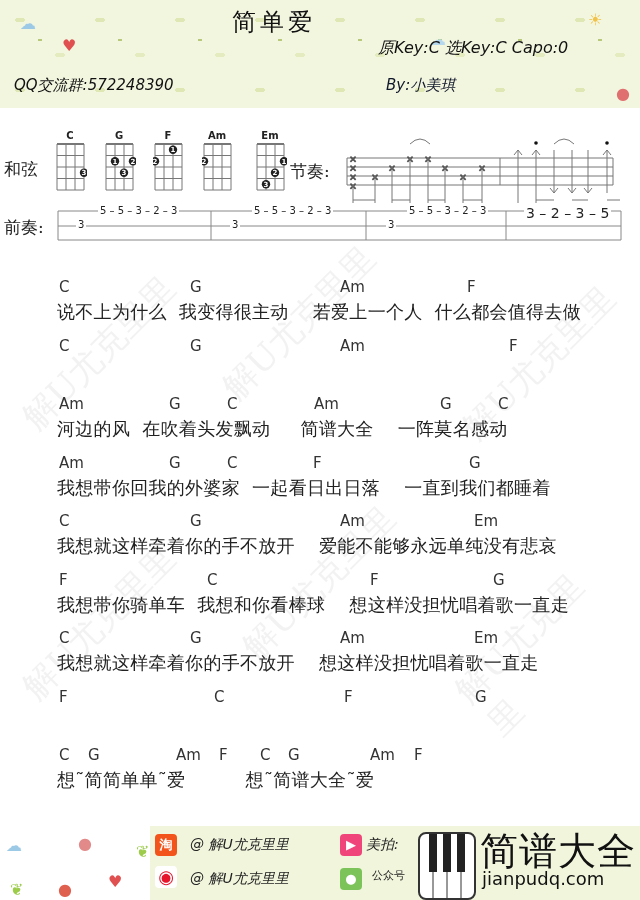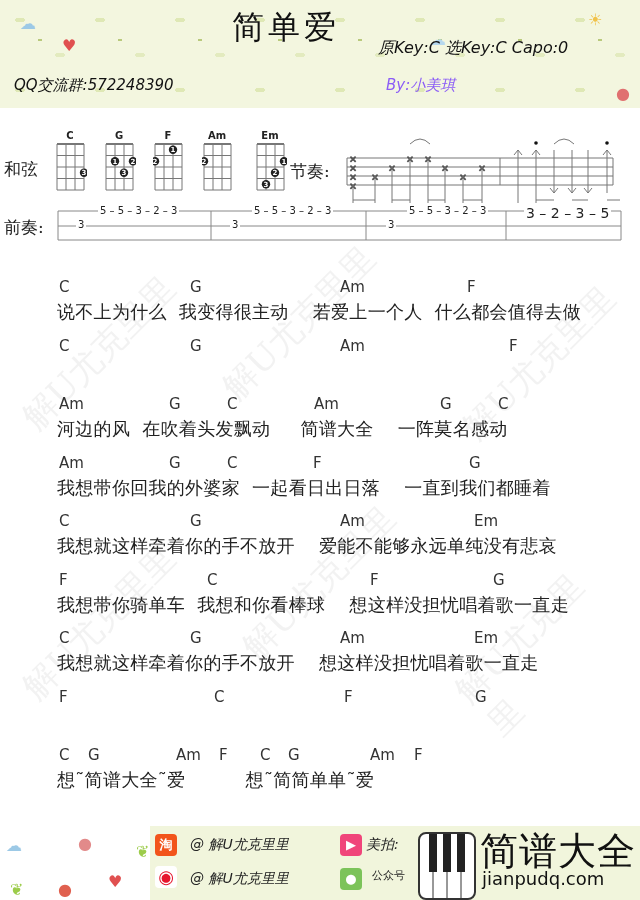--- a/index.html
+++ b/index.html
@@ -13,25 +13,25 @@
     position: absolute; left: 0; top: 0; width: 640px; height: 108px;
     background-color: #f3f6df;
     background-image:
       radial-gradient(ellipse 9px 4px at 20px 20px, #dfe8b5 60%, transparent 62%),
       radial-gradient(ellipse 9px 4px at 60px 55px, #e3ebbf 60%, transparent 62%),
       radial-gradient(ellipse 3px 2px at 40px 40px, #b9c97c 60%, transparent 62%);
     background-size: 80px 70px;
   }
   .title {
     position: absolute; left: 232px; top: 6px;
-    font-family: "DejaVu Serif", serif; font-size: 32px; letter-spacing: 4px; color: #111;
+    font-family: "DejaVu Serif", serif; font-size: 24px; letter-spacing: 4px; color: #111;
   }
   .qq { position: absolute; left: 14px; top: 76px; font-size: 15px; font-style: italic; color: #111; }
   .key { position: absolute; left: 378px; top: 38px; font-size: 16px; font-style: italic; color: #111; }
-  .by { position: absolute; left: 386px; top: 76px; font-size: 15px; font-style: italic; color: #8b5cf6; }
+  .by { position: absolute; left: 386px; top: 76px; font-size: 15px; font-style: italic; color: #0f172a; }
   .deco { position: absolute; font-size: 16px; }
 
   .label-hand { position: absolute; font-family: "DejaVu Serif", serif; font-size: 17px; color: #222; }
 
   .chord-diagram { position: absolute; top: 130px; width: 32px; }
   .chord-name { text-align: center; font-size: 10px; font-weight: bold; height: 12px; line-height: 12px; }
   .fretboard { position: relative; width: 30px; height: 48px; margin-left: 1px; }
   .fretboard svg { position: absolute; left: 0; top: 0; }
 
   .strum { position: absolute; left: 330px; top: 128px; }
@@ -362,21 +362,21 @@
       <div class="chord-row">
         <span style="left: 2px;">C</span>
         <span style="left: 31px;">G</span>
         <span style="left: 119px;">Am</span>
         <span style="left: 162px;">F</span>
         <span style="left: 203px;">C</span>
         <span style="left: 231px;">G</span>
         <span style="left: 313px;">Am</span>
         <span style="left: 357px;">F</span>
       </div>
-      <div class="lyric-row">想˜简谱大全˜爱          想˜简简单单˜爱</div>
+      <div class="lyric-row">想˜简简单单˜爱          想˜简谱大全˜爱</div>
     </div>
   </div>
 
 <span class="deco" style="left:6px;top:836px;color:#9cc9e6;">☁</span>
 <span class="deco" style="left:78px;top:834px;color:#e28a8a;">●</span>
 <span class="deco" style="left:108px;top:872px;color:#e05050;">♥</span>
 <span class="deco" style="left:58px;top:880px;color:#e0604f;">●</span>
 <span class="deco" style="left:10px;top:880px;color:#9ccc4a;">❦</span>
 <span class="deco" style="left:136px;top:842px;color:#9ccc4a;">❦</span>
 <div class="footer-band"></div>

